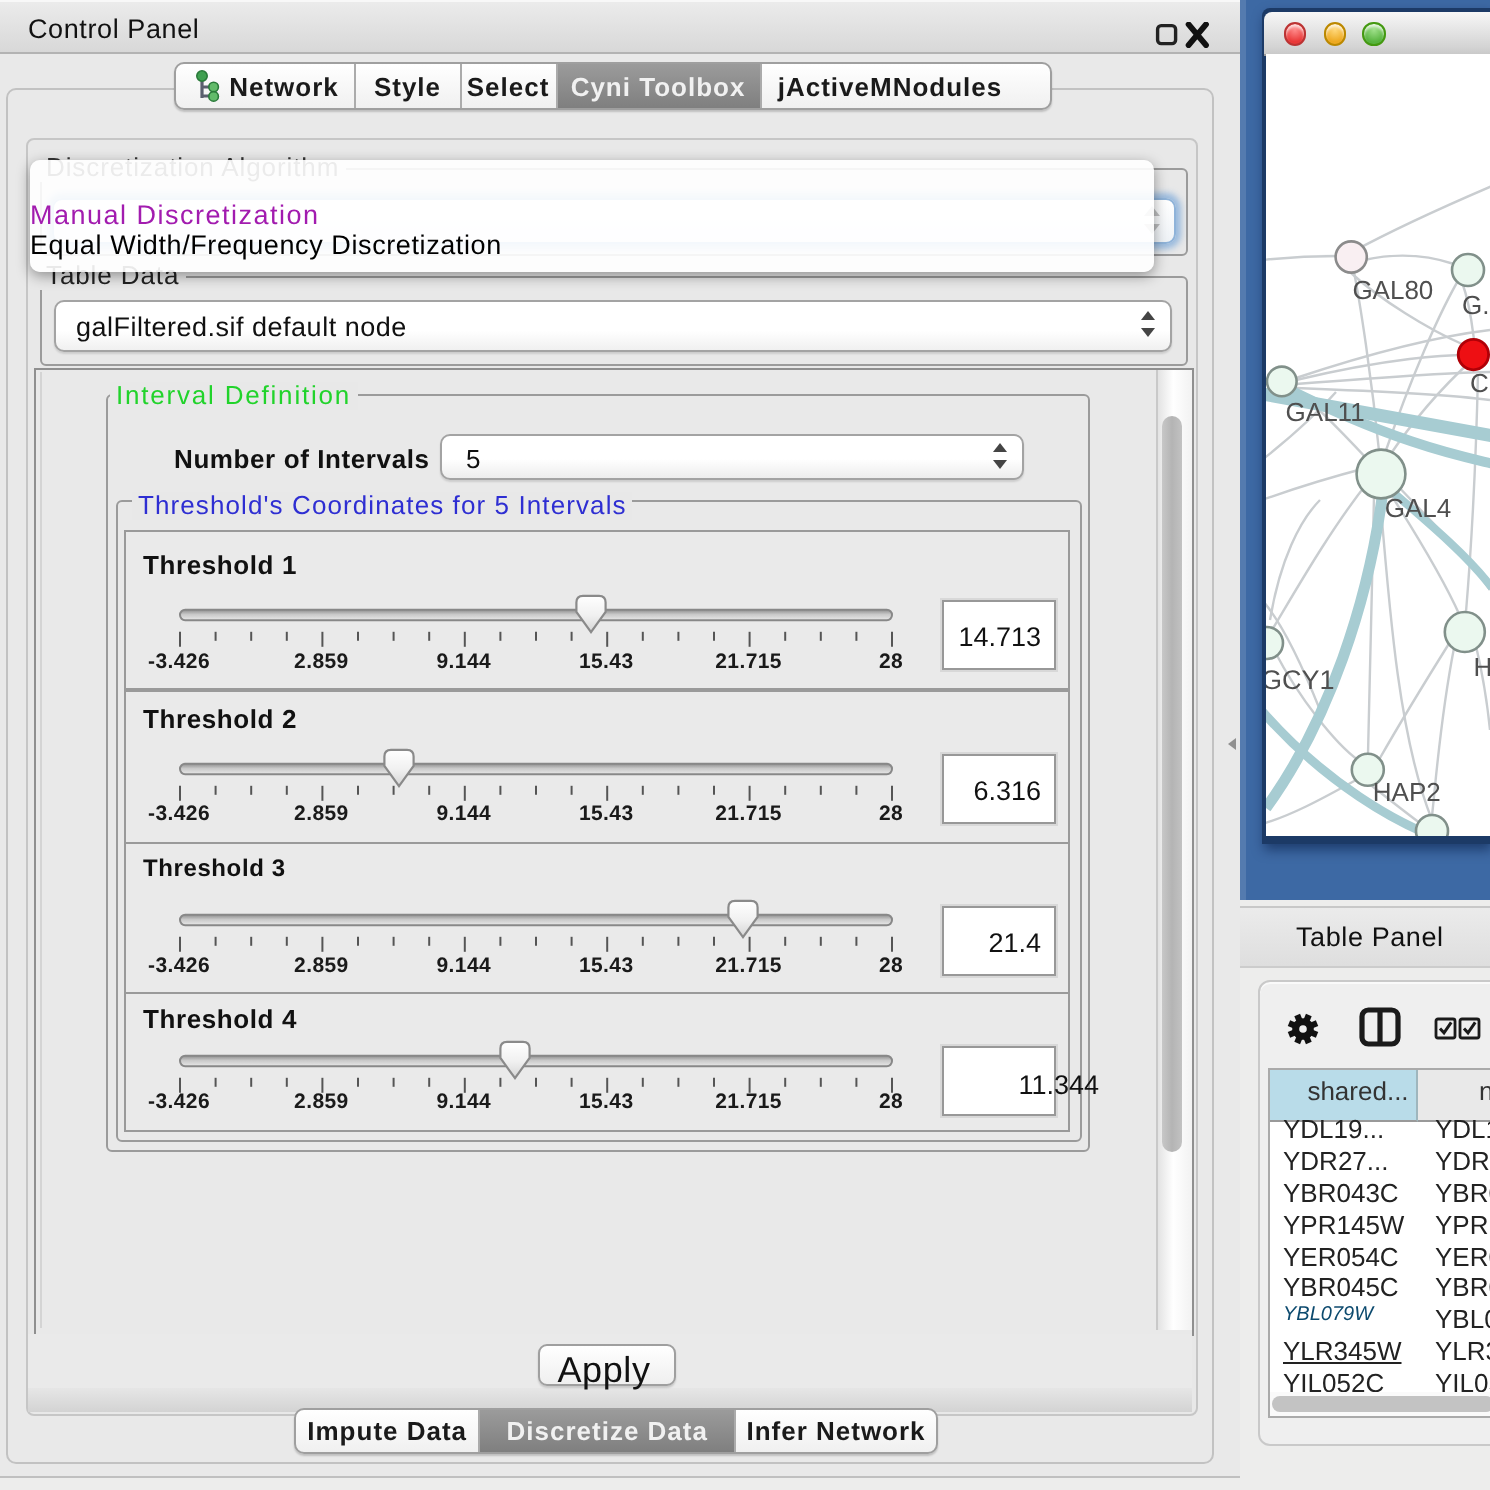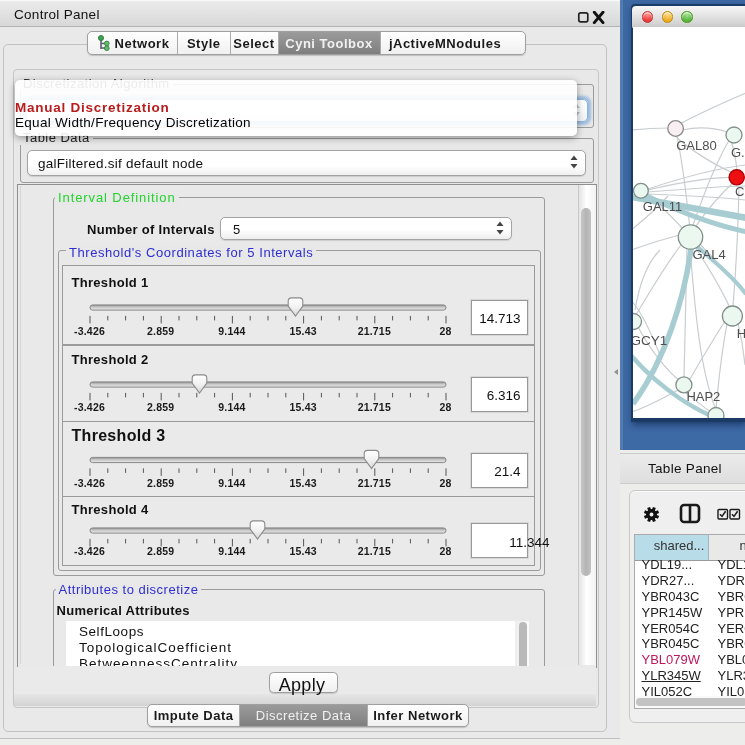--- a/index.html
+++ b/index.html
@@ -39,21 +39,21 @@
     </svg>
 <div class="abs" style="left:19.5px;top:137.5px;width:572.5px;height:43px;border:1px solid #9b9b9b;border-radius:3px;"></div>
     <div class="t" style="left:20px;top:131.0px;font-size:13px;letter-spacing:0.45px;color:#222222;background:#e8e8e8;padding:0 3px;line-height:14px;">Table Data</div>
 <div class="abs" style="left:26.5px;top:150px;width:557px;height:24px;border:1px solid #a3a3a3;border-radius:5px;background:linear-gradient(#ffffff 60%,#f0f0f0);box-shadow:0 1px 1px rgba(0,0,0,0.12);"></div>
 <div class="t" style="left:38px;top:155.5px;font-size:13.5px;letter-spacing:0.25px;color:#111;">galFiltered.sif default node</div>
 <svg class="abs" style="left:568px;top:154px;" width="12" height="16" viewBox="0 0 12 16">
       <path d="M6 1.5 L9.5 6 L2.5 6 Z" fill="#444"></path>
       <path d="M6 14.5 L9.5 10 L2.5 10 Z" fill="#444"></path>
     </svg>
 <div class="abs" style="left:15px;top:80px;width:562px;height:55.5px;background:rgba(255,255,255,0.9);border-radius:5px;box-shadow:0 2px 7px rgba(0,0,0,0.38);z-index:50;"></div>
-<div class="t" style="left:15px;top:100px;font-size:13.5px;letter-spacing:0.75px;font-weight:bold;color:#b91c1c;z-index:51;">Manual Discretization</div>
+<div class="t" style="left:15px;top:100px;font-size:13.5px;letter-spacing:0.75px;font-weight:normal;color:#a21caf;z-index:51;">Manual Discretization</div>
 <div class="t" style="left:15px;top:115px;font-size:13.5px;letter-spacing:0.3px;color:#000;z-index:51;">Equal Width/Frequency Discretization</div>
 <div class="abs" style="left:17px;top:184px;width:578px;height:482px;border:1px solid #8f8f8f;background:#e9e9e9;"></div>
 <div class="abs" style="left:20px;top:186px;width:555px;height:478px;border-left:1px solid #d4d4d4;"></div>
 <div class="abs" style="left:577.5px;top:185px;width:17px;height:480px;background:linear-gradient(90deg,#e3e3e3,#ffffff 45%,#f2f2f2);border-left:1px solid #c9c9c9;"></div>
 <div class="abs" style="left:581px;top:208px;width:10px;height:368px;background:linear-gradient(90deg,#c7c7c7,#b4b4b4 50%,#c2c2c2);border-radius:5px;"></div>
 <div class="abs" style="left:52.5px;top:197px;width:490px;height:377px;border:1px solid #9b9b9b;border-radius:3px;"></div>
     <div class="t" style="left:55px;top:191px;font-size:13px;letter-spacing:0.9px;color:#21d32b;background:#e8e8e8;padding:0 3px;line-height:14px;">Interval Definition</div>
 <div class="t" style="left:87px;top:222px;font-size:13px;font-weight:bold;letter-spacing:0.3px;color:#111;">Number of Intervals</div>
 <div class="abs" style="left:220px;top:217px;width:290px;height:21px;border:1px solid #a3a3a3;border-radius:5px;background:linear-gradient(#ffffff 55%,#ededed);box-shadow:0 1px 1px rgba(0,0,0,0.12);"></div>
 <div class="t" style="left:233px;top:221.5px;font-size:13px;color:#111;">5</div>
@@ -151,21 +151,21 @@
     </svg>
     <div class="t" style="left:89.5px;top:401.0px;transform:translateX(-50%);font-size:10.5px;font-weight:bold;letter-spacing:0.2px;color:#1a1a1a;">-3.426</div>
     <div class="t" style="left:160.7px;top:401.0px;transform:translateX(-50%);font-size:10.5px;font-weight:bold;letter-spacing:0.2px;color:#1a1a1a;">2.859</div>
     <div class="t" style="left:231.9px;top:401.0px;transform:translateX(-50%);font-size:10.5px;font-weight:bold;letter-spacing:0.2px;color:#1a1a1a;">9.144</div>
     <div class="t" style="left:303.1px;top:401.0px;transform:translateX(-50%);font-size:10.5px;font-weight:bold;letter-spacing:0.2px;color:#1a1a1a;">15.43</div>
     <div class="t" style="left:374.3px;top:401.0px;transform:translateX(-50%);font-size:10.5px;font-weight:bold;letter-spacing:0.2px;color:#1a1a1a;">21.715</div>
     <div class="t" style="left:445.5px;top:401.0px;transform:translateX(-50%);font-size:10.5px;font-weight:bold;letter-spacing:0.2px;color:#1a1a1a;">28</div>
     <div class="abs" style="left:470.5px;top:376.5px;width:55px;height:33px;background:#ffffff;border:1px solid #989898;box-shadow:0 0 0 1px #d8d8d8;"></div>
     <div class="t" style="left:470.5px;top:388.0px;width:50px;text-align:right;font-size:13.5px;color:#111;">6.316</div>
 <div class="abs" style="left:61.5px;top:421.0px;width:471px;height:74.5px;border:1px solid #9a9a9a;background:#eaeaea;"></div>
-    <div class="t" style="left:71.5px;top:427.0px;font-size:16px;font-weight:bold;letter-spacing:0.3px;color:#111;">Threshold 3</div>
+    <div class="t" style="left:71.5px;top:427.0px;font-size:12px;font-weight:bold;letter-spacing:0.3px;color:#111;">Threshold 3</div>
     <svg class="abs" style="left:61.5px;top:421.0px;" width="471" height="74.5" viewBox="0 0 471 74.5">
       <defs>
         <linearGradient id="tg421" x1="0" y1="0" x2="0" y2="1">
           <stop offset="0" stop-color="#8f8f8f"></stop>
           <stop offset="0.45" stop-color="#c9c9c9"></stop>
           <stop offset="1" stop-color="#e8e8e8"></stop>
         </linearGradient>
         <linearGradient id="th421" x1="0" y1="0" x2="0" y2="1">
           <stop offset="0" stop-color="#ffffff"></stop>
           <stop offset="0.55" stop-color="#f0f0f0"></stop>
@@ -244,38 +244,27 @@
       <path d="M 188.2 33.0 L 188.2 28.2 Q 188.2 24.9 191.5 24.9 L 199.5 24.9 Q 202.8 24.9 202.8 28.2 L 202.8 33.0 L 195.5 43.1 Z" fill="url(#th496)" stroke="#8a8a8a" stroke-width="1.1"></path>
     </svg>
     <div class="t" style="left:89.5px;top:544.5px;transform:translateX(-50%);font-size:10.5px;font-weight:bold;letter-spacing:0.2px;color:#1a1a1a;">-3.426</div>
     <div class="t" style="left:160.7px;top:544.5px;transform:translateX(-50%);font-size:10.5px;font-weight:bold;letter-spacing:0.2px;color:#1a1a1a;">2.859</div>
     <div class="t" style="left:231.9px;top:544.5px;transform:translateX(-50%);font-size:10.5px;font-weight:bold;letter-spacing:0.2px;color:#1a1a1a;">9.144</div>
     <div class="t" style="left:303.1px;top:544.5px;transform:translateX(-50%);font-size:10.5px;font-weight:bold;letter-spacing:0.2px;color:#1a1a1a;">15.43</div>
     <div class="t" style="left:374.3px;top:544.5px;transform:translateX(-50%);font-size:10.5px;font-weight:bold;letter-spacing:0.2px;color:#1a1a1a;">21.715</div>
     <div class="t" style="left:445.5px;top:544.5px;transform:translateX(-50%);font-size:10.5px;font-weight:bold;letter-spacing:0.2px;color:#1a1a1a;">28</div>
     <div class="abs" style="left:470.5px;top:523.0px;width:55px;height:33px;background:#ffffff;border:1px solid #989898;box-shadow:0 0 0 1px #d8d8d8;"></div>
     <div class="t" style="left:470.5px;top:534.5px;width:50px;text-align:right;font-size:13.5px;color:#111;padding-left:29px;">11.344</div>
-<div class="abs" style="left:0;top:580px;width:610px;height:86px;overflow:hidden;">
-<div class="abs" style="left:52.5px;top:9px;width:490px;height:120px;border:1px solid #9b9b9b;border-radius:3px;"></div>
-      <div class="t" style="left:55.5px;top:3px;font-size:13px;letter-spacing:0.5px;color:#2e2ed2;background:#e8e8e8;padding:0 3px;line-height:14px;">Attributes to discretize</div>
-<div class="t" style="left:56.5px;top:23px;font-size:13px;font-weight:bold;letter-spacing:0.3px;color:#111;">Numerical Attributes</div>
-<div class="abs" style="left:66px;top:40.5px;width:449px;height:60px;background:#ffffff;"></div>
-<div class="t" style="left:79px;top:43.5px;font-size:13.5px;letter-spacing:0.55px;color:#111;">SelfLoops</div>
-<div class="t" style="left:79px;top:59.5px;font-size:13.5px;letter-spacing:1.0px;color:#111;">TopologicalCoefficient</div>
-<div class="t" style="left:79px;top:75.5px;font-size:13.5px;letter-spacing:1.0px;color:#111;">BetweennessCentrality</div>
-<div class="abs" style="left:515px;top:40.5px;width:13.5px;height:60px;background:linear-gradient(90deg,#eeeeee,#fbfbfb);"></div>
-<div class="abs" style="left:518.5px;top:42px;width:8px;height:80px;background:#b9b9b9;border-radius:4px;"></div>
-</div>
 <div class="abs" style="left:14px;top:667px;width:582px;height:27px;background:#eaeaea;"></div>
     <div class="abs" style="left:14px;top:694px;width:582px;height:12px;background:linear-gradient(#e6e6e6,#d3d3d3);"></div>
 <div class="abs" style="left:268.5px;top:671.5px;width:67px;height:19px;border:1px solid #9f9f9f;border-radius:4.5px;background:linear-gradient(#ffffff,#efefef);box-shadow:0 1px 1px rgba(0,0,0,0.15);"></div>
 <div class="t" style="left:268.5px;top:674.5px;width:67px;text-align:center;font-size:18px;letter-spacing:0.3px;color:#111;">Apply</div>
 <div class="abs" style="left:147px;top:703.5px;width:320px;height:21px;border:1px solid #9f9f9f;border-radius:5px;background:linear-gradient(#ffffff,#f0f0f0);box-shadow:0 1px 1px rgba(0,0,0,0.18);overflow:hidden;display:flex;">
       <div style="width:93.5px;height:21px;background:transparent;color:#1a1a1a;font-size:13px;font-weight:bold;letter-spacing:0.5px;display:flex;align-items:center;justify-content:center;box-sizing:border-box;">Impute Data</div>
-      <div style="width:131px;height:21px;border-left:1px solid #ababab;background:linear-gradient(#9b9b9b,#7f7f7f);color:#f1f1f1;font-size:13px;font-weight:normal;letter-spacing:0.5px;display:flex;align-items:center;justify-content:center;box-sizing:border-box;">Discretize Data</div>
+      <div style="width:131px;height:21px;border-left:1px solid #ababab;background:linear-gradient(#9b9b9b,#7f7f7f);color:#f1f1f1;font-size:13px;font-weight:bold;letter-spacing:0.5px;display:flex;align-items:center;justify-content:center;box-sizing:border-box;">Discretize Data</div>
       <div style="width:103.5px;height:21px;border-left:1px solid #ababab;background:transparent;color:#1a1a1a;font-size:13px;font-weight:bold;letter-spacing:0.5px;display:flex;align-items:center;justify-content:center;box-sizing:border-box;">Infer Network</div>
     </div>
 <div class="abs" style="left:620px;top:0;width:125px;height:450px;background:#3d69a4;"></div>
 <div class="abs" style="left:620px;top:0;width:3px;height:450px;background:rgba(255,255,255,0.12);"></div>
 <div class="abs" style="left:630.5px;top:4px;width:114.5px;height:417.5px;background:#1c3a66;border-radius:4px 0 0 0;box-shadow:1px 3px 6px rgba(0,20,60,0.5);"></div>
 <div class="abs" style="left:632px;top:5.5px;width:113px;height:21.5px;background:linear-gradient(#f7f7f7,#d3d3d3 85%,#c9c9c9);border-bottom:1px solid #9a9a9a;border-radius:4px 0 0 0;"></div>
 <div class="abs" style="left:641.5999999999999px;top:11.2px;width:11.4px;height:11.4px;border-radius:50%;background:radial-gradient(circle at 50% 30%, #ff8a8a, #e93838 70%);border:1px solid #b33;box-sizing:border-box;box-shadow:inset 0 1.5px 1.5px rgba(255,255,255,0.8);"></div>
 <div class="abs" style="left:661.5999999999999px;top:11.2px;width:11.4px;height:11.4px;border-radius:50%;background:radial-gradient(circle at 50% 30%, #ffd87a, #eda921 70%);border:1px solid #b80;box-sizing:border-box;box-shadow:inset 0 1.5px 1.5px rgba(255,255,255,0.8);"></div>
 <div class="abs" style="left:681.3px;top:11.2px;width:11.4px;height:11.4px;border-radius:50%;background:radial-gradient(circle at 50% 30%, #9fe08a, #57b33e 70%);border:1px solid #491;box-sizing:border-box;box-shadow:inset 0 1.5px 1.5px rgba(255,255,255,0.8);"></div>
 <svg class="abs" style="left:633px;top:27px;" width="112" height="391" viewBox="633 27 112 391">
@@ -370,21 +359,21 @@
 <div class="t" style="left:7px;top:38.3px;font-size:13px;color:#222;">YDR27...</div>
 <div class="t" style="left:83px;top:38.3px;font-size:13px;color:#222;">YDR27</div>
 <div class="t" style="left:7px;top:54.2px;font-size:13px;color:#222;">YBR043C</div>
 <div class="t" style="left:83px;top:54.2px;font-size:13px;color:#222;">YBR04</div>
 <div class="t" style="left:7px;top:70.1px;font-size:13px;color:#222;">YPR145W</div>
 <div class="t" style="left:83px;top:70.1px;font-size:13px;color:#222;">YPR14</div>
 <div class="t" style="left:7px;top:86.0px;font-size:13px;color:#222;">YER054C</div>
 <div class="t" style="left:83px;top:86.0px;font-size:13px;color:#222;">YER05</div>
 <div class="t" style="left:7px;top:101.9px;font-size:13px;color:#222;">YBR045C</div>
 <div class="t" style="left:83px;top:101.9px;font-size:13px;color:#222;">YBR04</div>
-<div class="t" style="left:7px;top:117.8px;font-size:13px;color:#be185d;">YBL079W</div>
+<div class="t" style="left:7px;top:117.8px;font-size:10px;color:#0c4a6e;font-style:italic;">YBL079W</div>
 <div class="t" style="left:83px;top:117.8px;font-size:13px;color:#222;">YBL07</div>
 <div class="t" style="left:7px;top:133.7px;font-size:13px;color:#222;text-decoration:underline;">YLR345W</div>
 <div class="t" style="left:83px;top:133.7px;font-size:13px;color:#222;">YLR34</div>
 <div class="t" style="left:7px;top:149.6px;font-size:13px;color:#222;">YIL052C</div>
 <div class="t" style="left:83px;top:149.6px;font-size:13px;color:#222;">YIL05</div>
 <div class="abs" style="left:0;top:161px;width:112px;height:12px;background:#fafafa;"></div>
 <div class="abs" style="left:1px;top:163px;width:111px;height:8.5px;background:#c3c3c3;border-radius:4px;"></div>
 </div>
 </div>
 </body></html>

